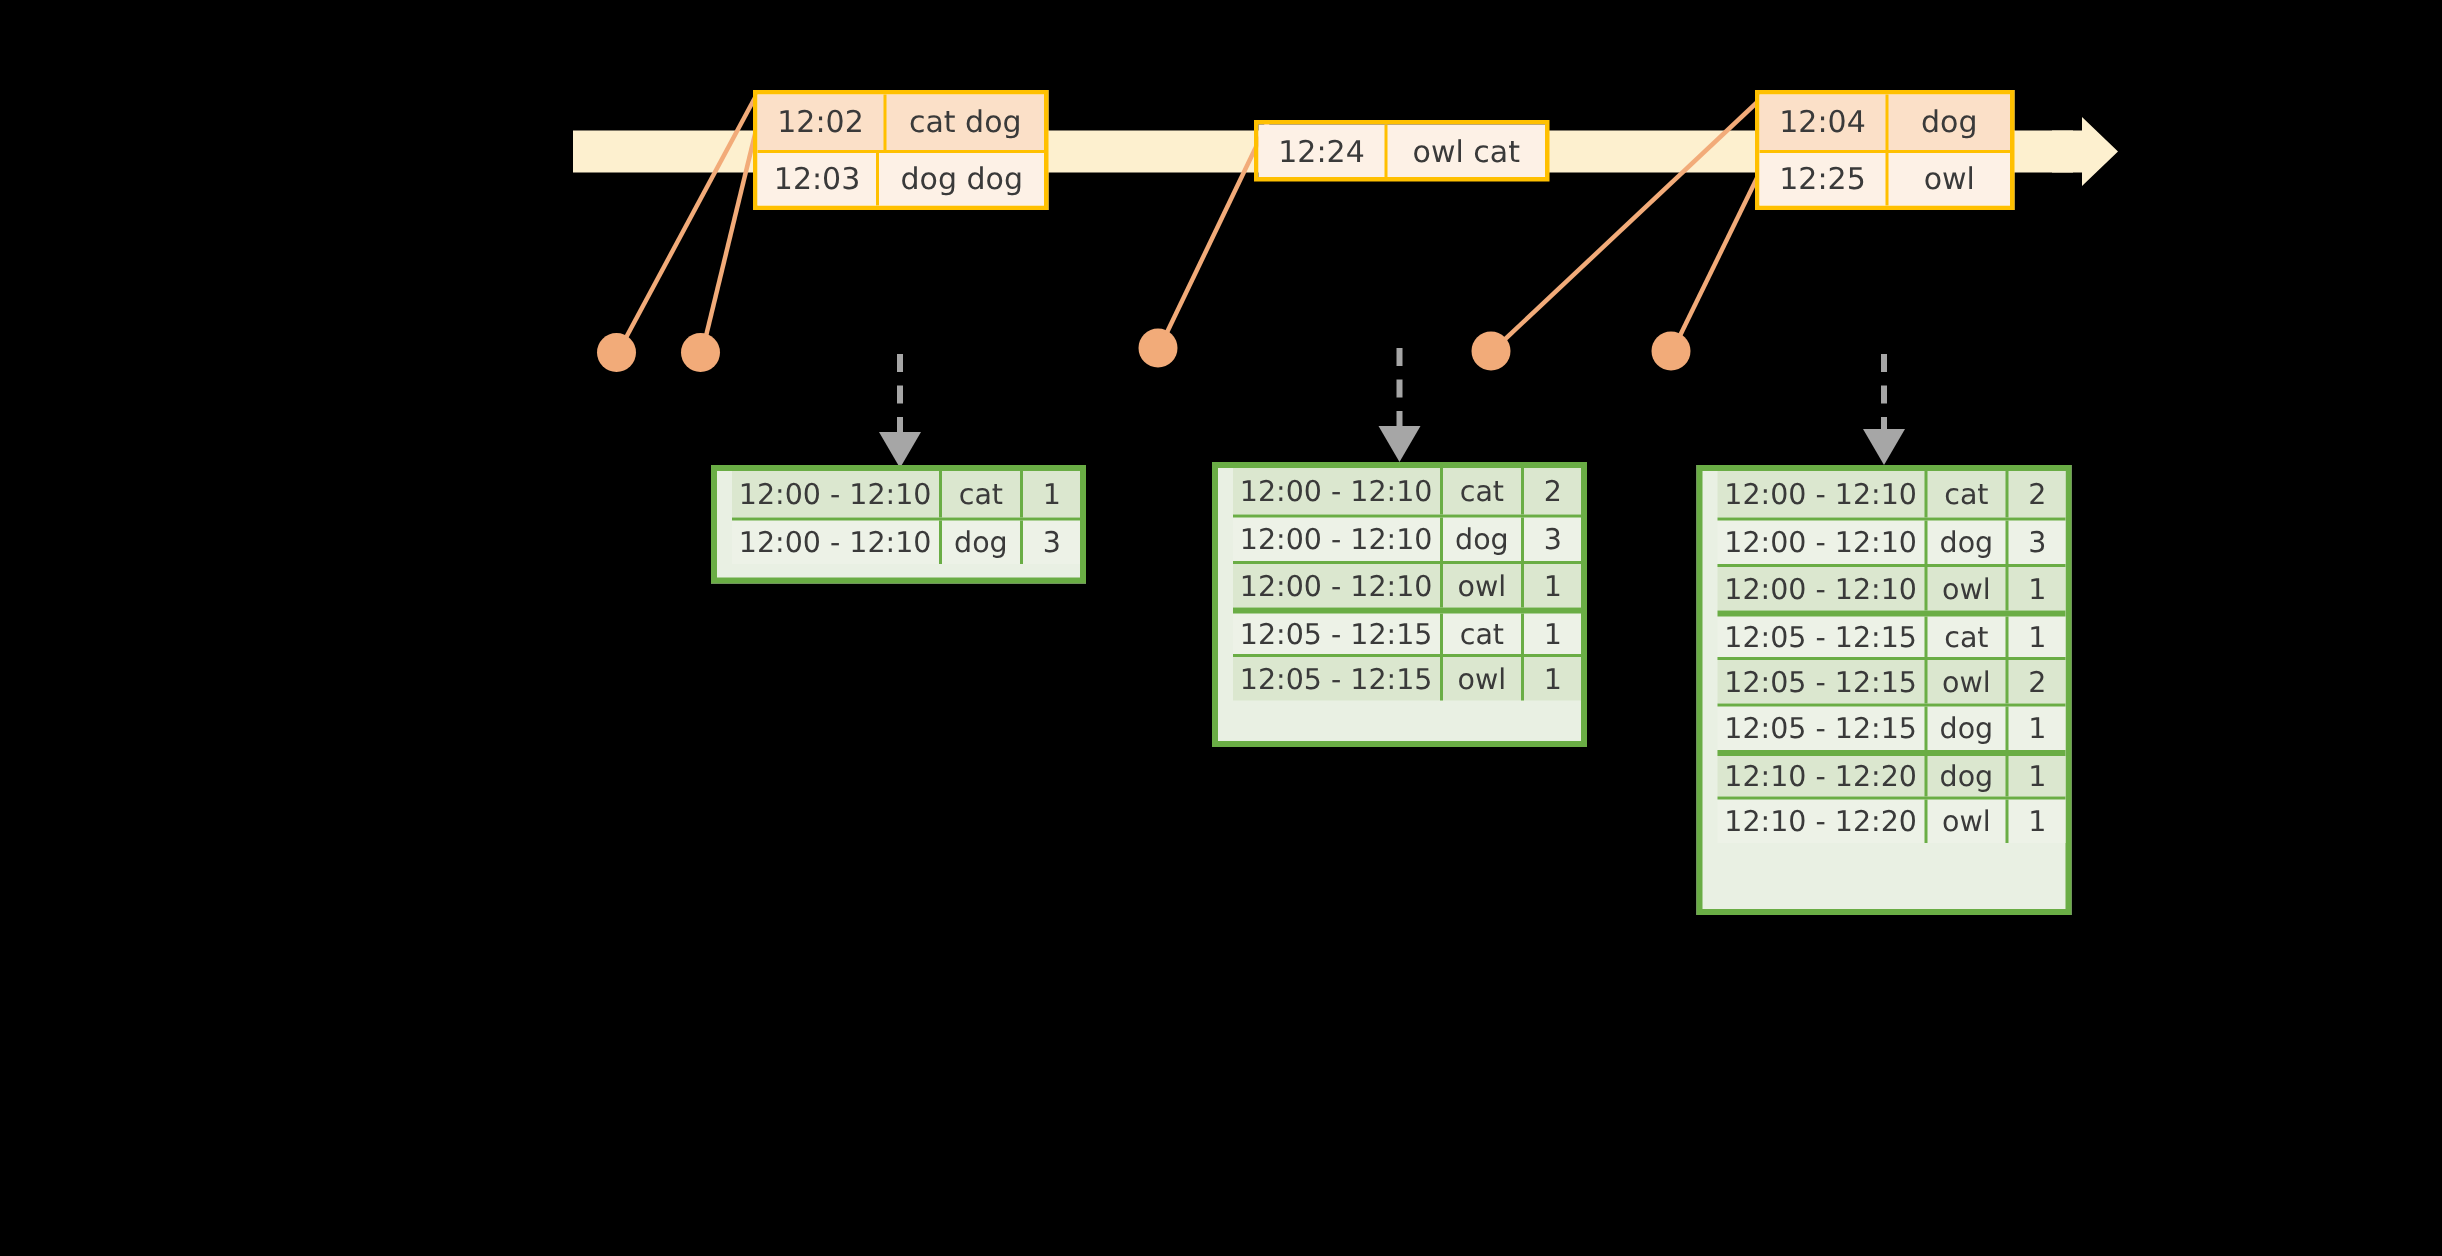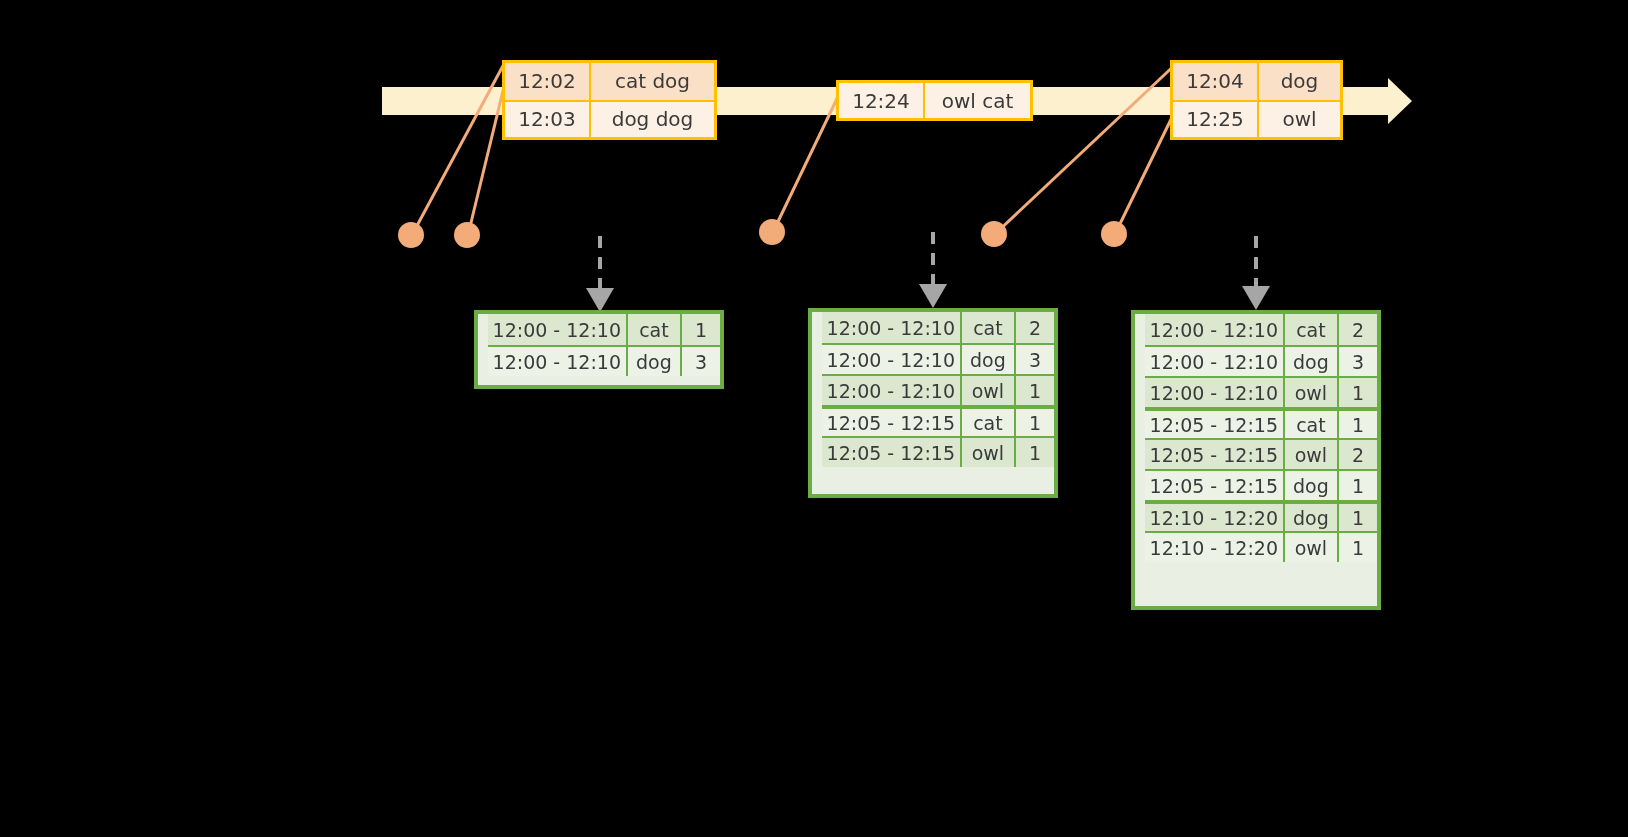--- a/index.html
+++ b/index.html
@@ -117,21 +117,21 @@
       <path d="M1242,286 L1270,286 L1256,310 Z"></path>
     </g>
   </svg>
 
   <div class="dot" style="left:398px;top:222px;"></div>
   <div class="dot" style="left:454px;top:222px;"></div>
   <div class="dot" style="left:759px;top:219px;"></div>
   <div class="dot" style="left:981px;top:221px;"></div>
   <div class="dot" style="left:1101px;top:221px;"></div>
 
-  <div class="event-box" style="left:502px;top:60px;width:215px;height:80px;">
+  <div class="event-box" style="left:502px;top:60px;width:197px;height:80px;">
     <div class="event-row shade-a">
       <div class="ev-time">12:02</div>
       <div class="ev-words">cat dog</div>
     </div>
     <div class="event-row shade-b">
       <div class="ev-time">12:03</div>
       <div class="ev-words">dog dog</div>
     </div>
   </div>
 

